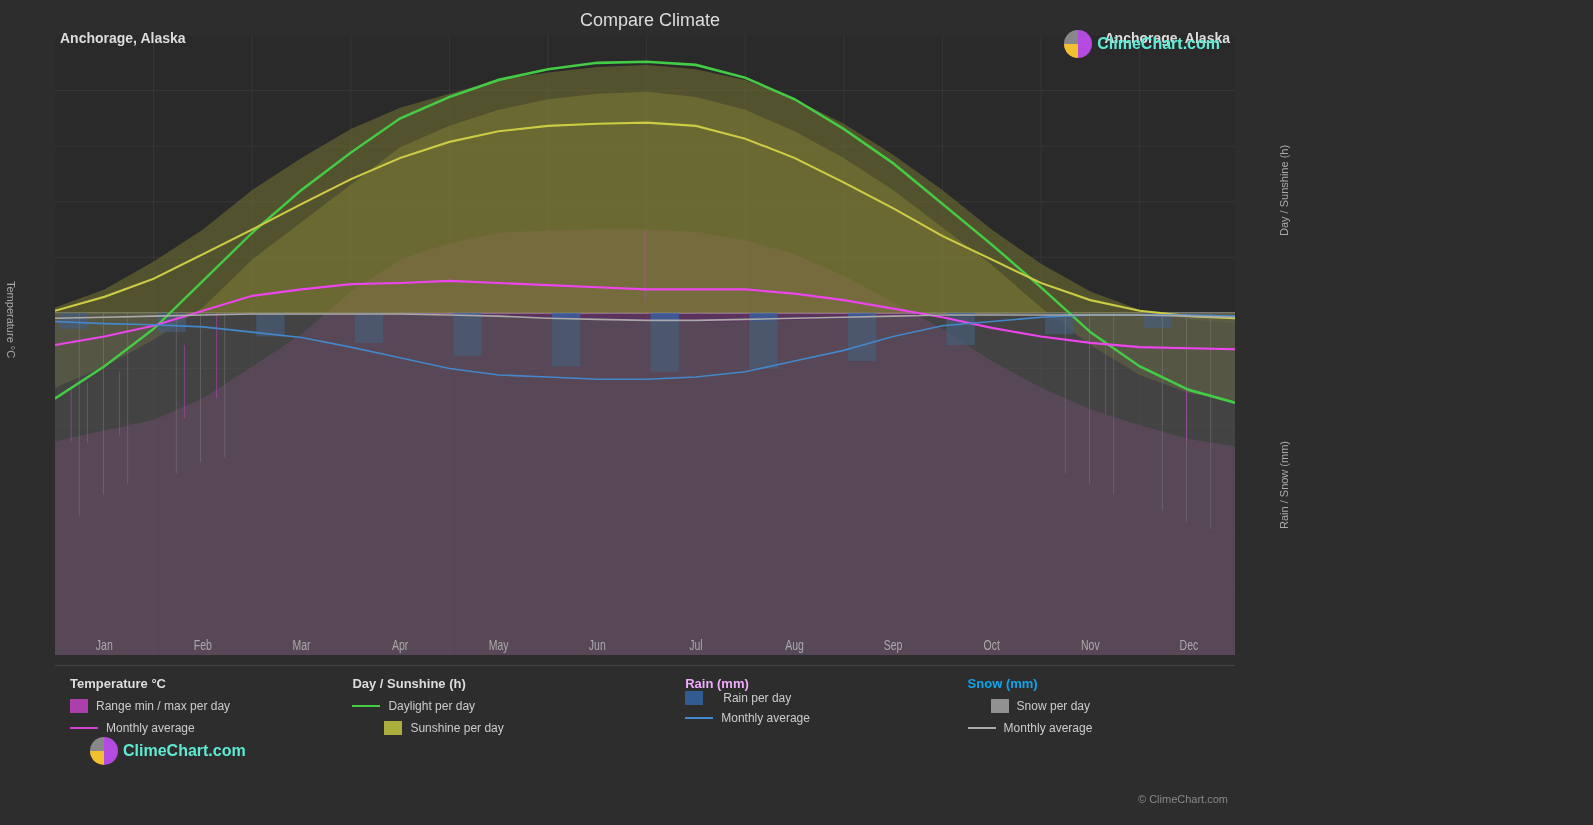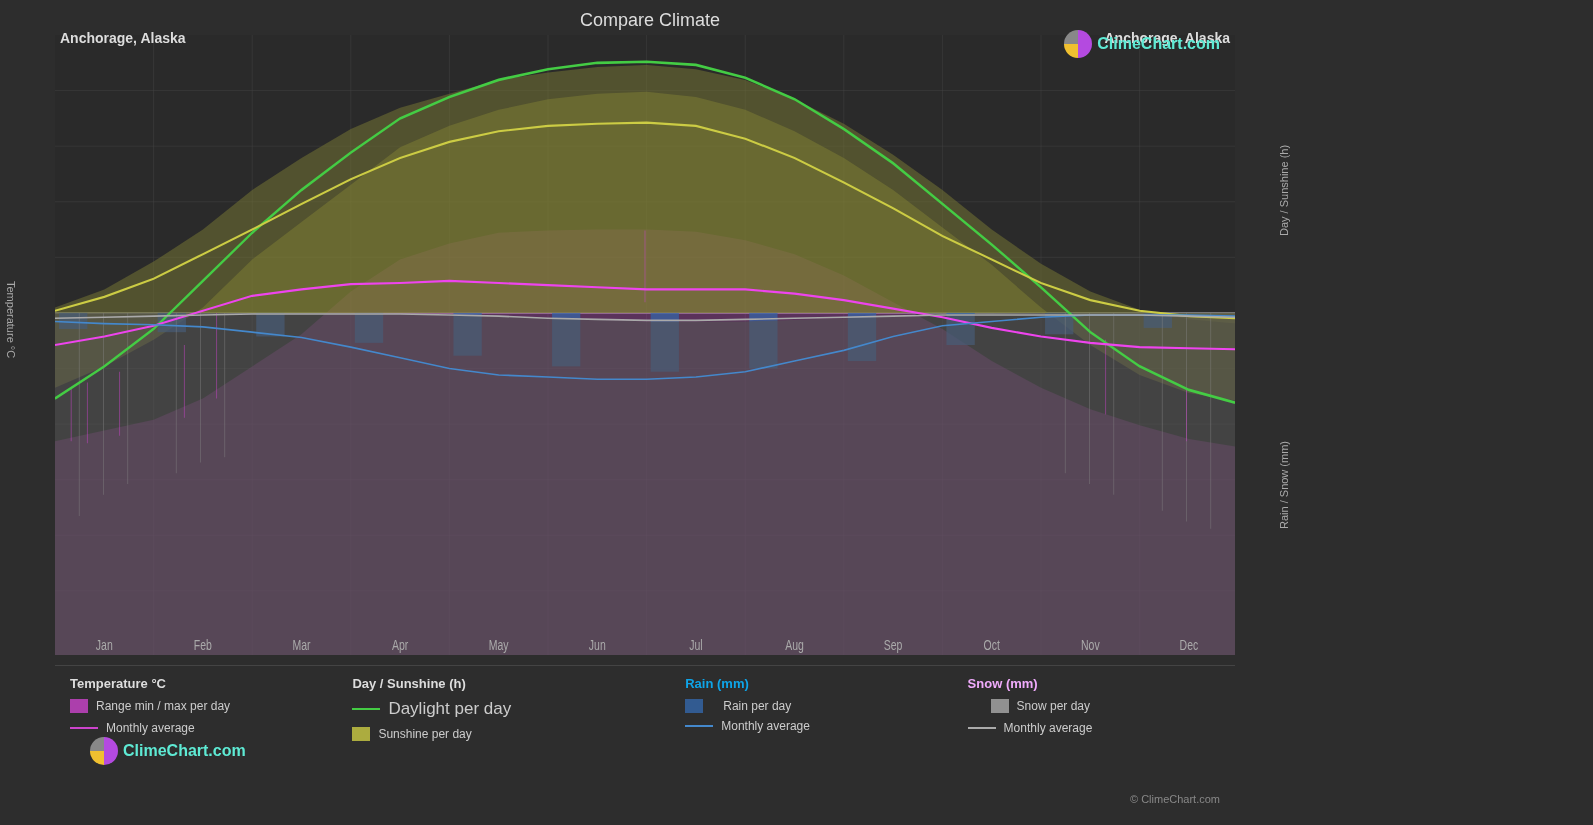--- a/index.html
+++ b/index.html
@@ -75,21 +75,21 @@
     }
 
     .logo-text {
       font-size: 16px;
       color: #5eead4;
       font-weight: bold;
     }
 
     .copyright {
       position: absolute;
-      right: 80px;
+      right: 72px;
       bottom: 20px;
       font-size: 11px;
       color: #888;
     }
   </style>
 </head>
 <body>
 
 <div class="main-container">
 
@@ -263,42 +263,42 @@
       <div style="display:flex; align-items:center; gap:8px;">
         <div style="width:28px; height:2px; background:#cc44cc;"></div>
         <span style="font-size:12px; color:#ccc;">Monthly average</span>
       </div>
     </div>
 
     <div style="flex:1.2; padding:0 15px;">
       <div style="font-size:13px; color:#ddd; font-weight:bold; margin-bottom:8px;">Day / Sunshine (h)</div>
       <div style="display:flex; align-items:center; gap:8px; margin-bottom:8px;">
         <div style="width:28px; height:2px; background:#44cc44;"></div>
-        <span style="font-size:17px; color:#ccc;">Daylight per day</span>
-      </div>
-      <div style="display:flex; align-items:center; gap:8px; margin-bottom:8px;">
+        <span style="font-size:12px; color:#ccc;">Daylight per day</span>
+      </div>
+      <div style="display:flex; align-items:center; gap:8px; margin-bottom:8px;margin-left:32px;">
         <div style="width:18px; height:14px; background:#cccc44; opacity:0.8;"></div>
         <span style="font-size:12px; color:#ccc;">Sunshine per day</span>
       </div>
     </div>
 
     <div style="flex:1; padding:0 15px;">
-      <div style="font-size:13px; color:#0ea5e9; font-weight:bold; margin-bottom:8px;">Rain (mm)</div>
+      <div style="font-size:13px; color:#f0abfc; font-weight:bold; ">Rain (mm)</div>
       <div style="display:flex; align-items:center; gap:20px; margin-bottom:6px;">
         <div style="width:18px; height:14px; background:#3366aa; opacity:0.8;"></div>
         <span style="font-size:12px; color:#ccc;">Rain per day</span>
       </div>
       <div style="display:flex; align-items:center; gap:8px;">
         <div style="width:28px; height:2px; background:#4488cc;"></div>
         <span style="font-size:12px; color:#ccc;">Monthly average</span>
       </div>
     </div>
 
     <div style="flex:1; padding:0 15px;">
-      <div style="font-size:13px; color:#f0abfc; font-weight:bold; margin-bottom:8px;">Snow (mm)</div>
+      <div style="font-size:13px; color:#0ea5e9; font-weight:bold; margin-bottom:8px;">Snow (mm)</div>
       <div style="display:flex; align-items:center; gap:8px; margin-bottom:8px;padding-left:23px;">
         <div style="width:18px; height:14px; background:#aaaaaa; opacity:0.8;"></div>
         <span style="font-size:12px; color:#ccc;">Snow per day</span>
       </div>
       <div style="display:flex; align-items:center; gap:8px;">
         <div style="width:28px; height:2px; background:#aaaaaa;"></div>
         <span style="font-size:12px; color:#ccc;">Monthly average</span>
       </div>
     </div>
 

